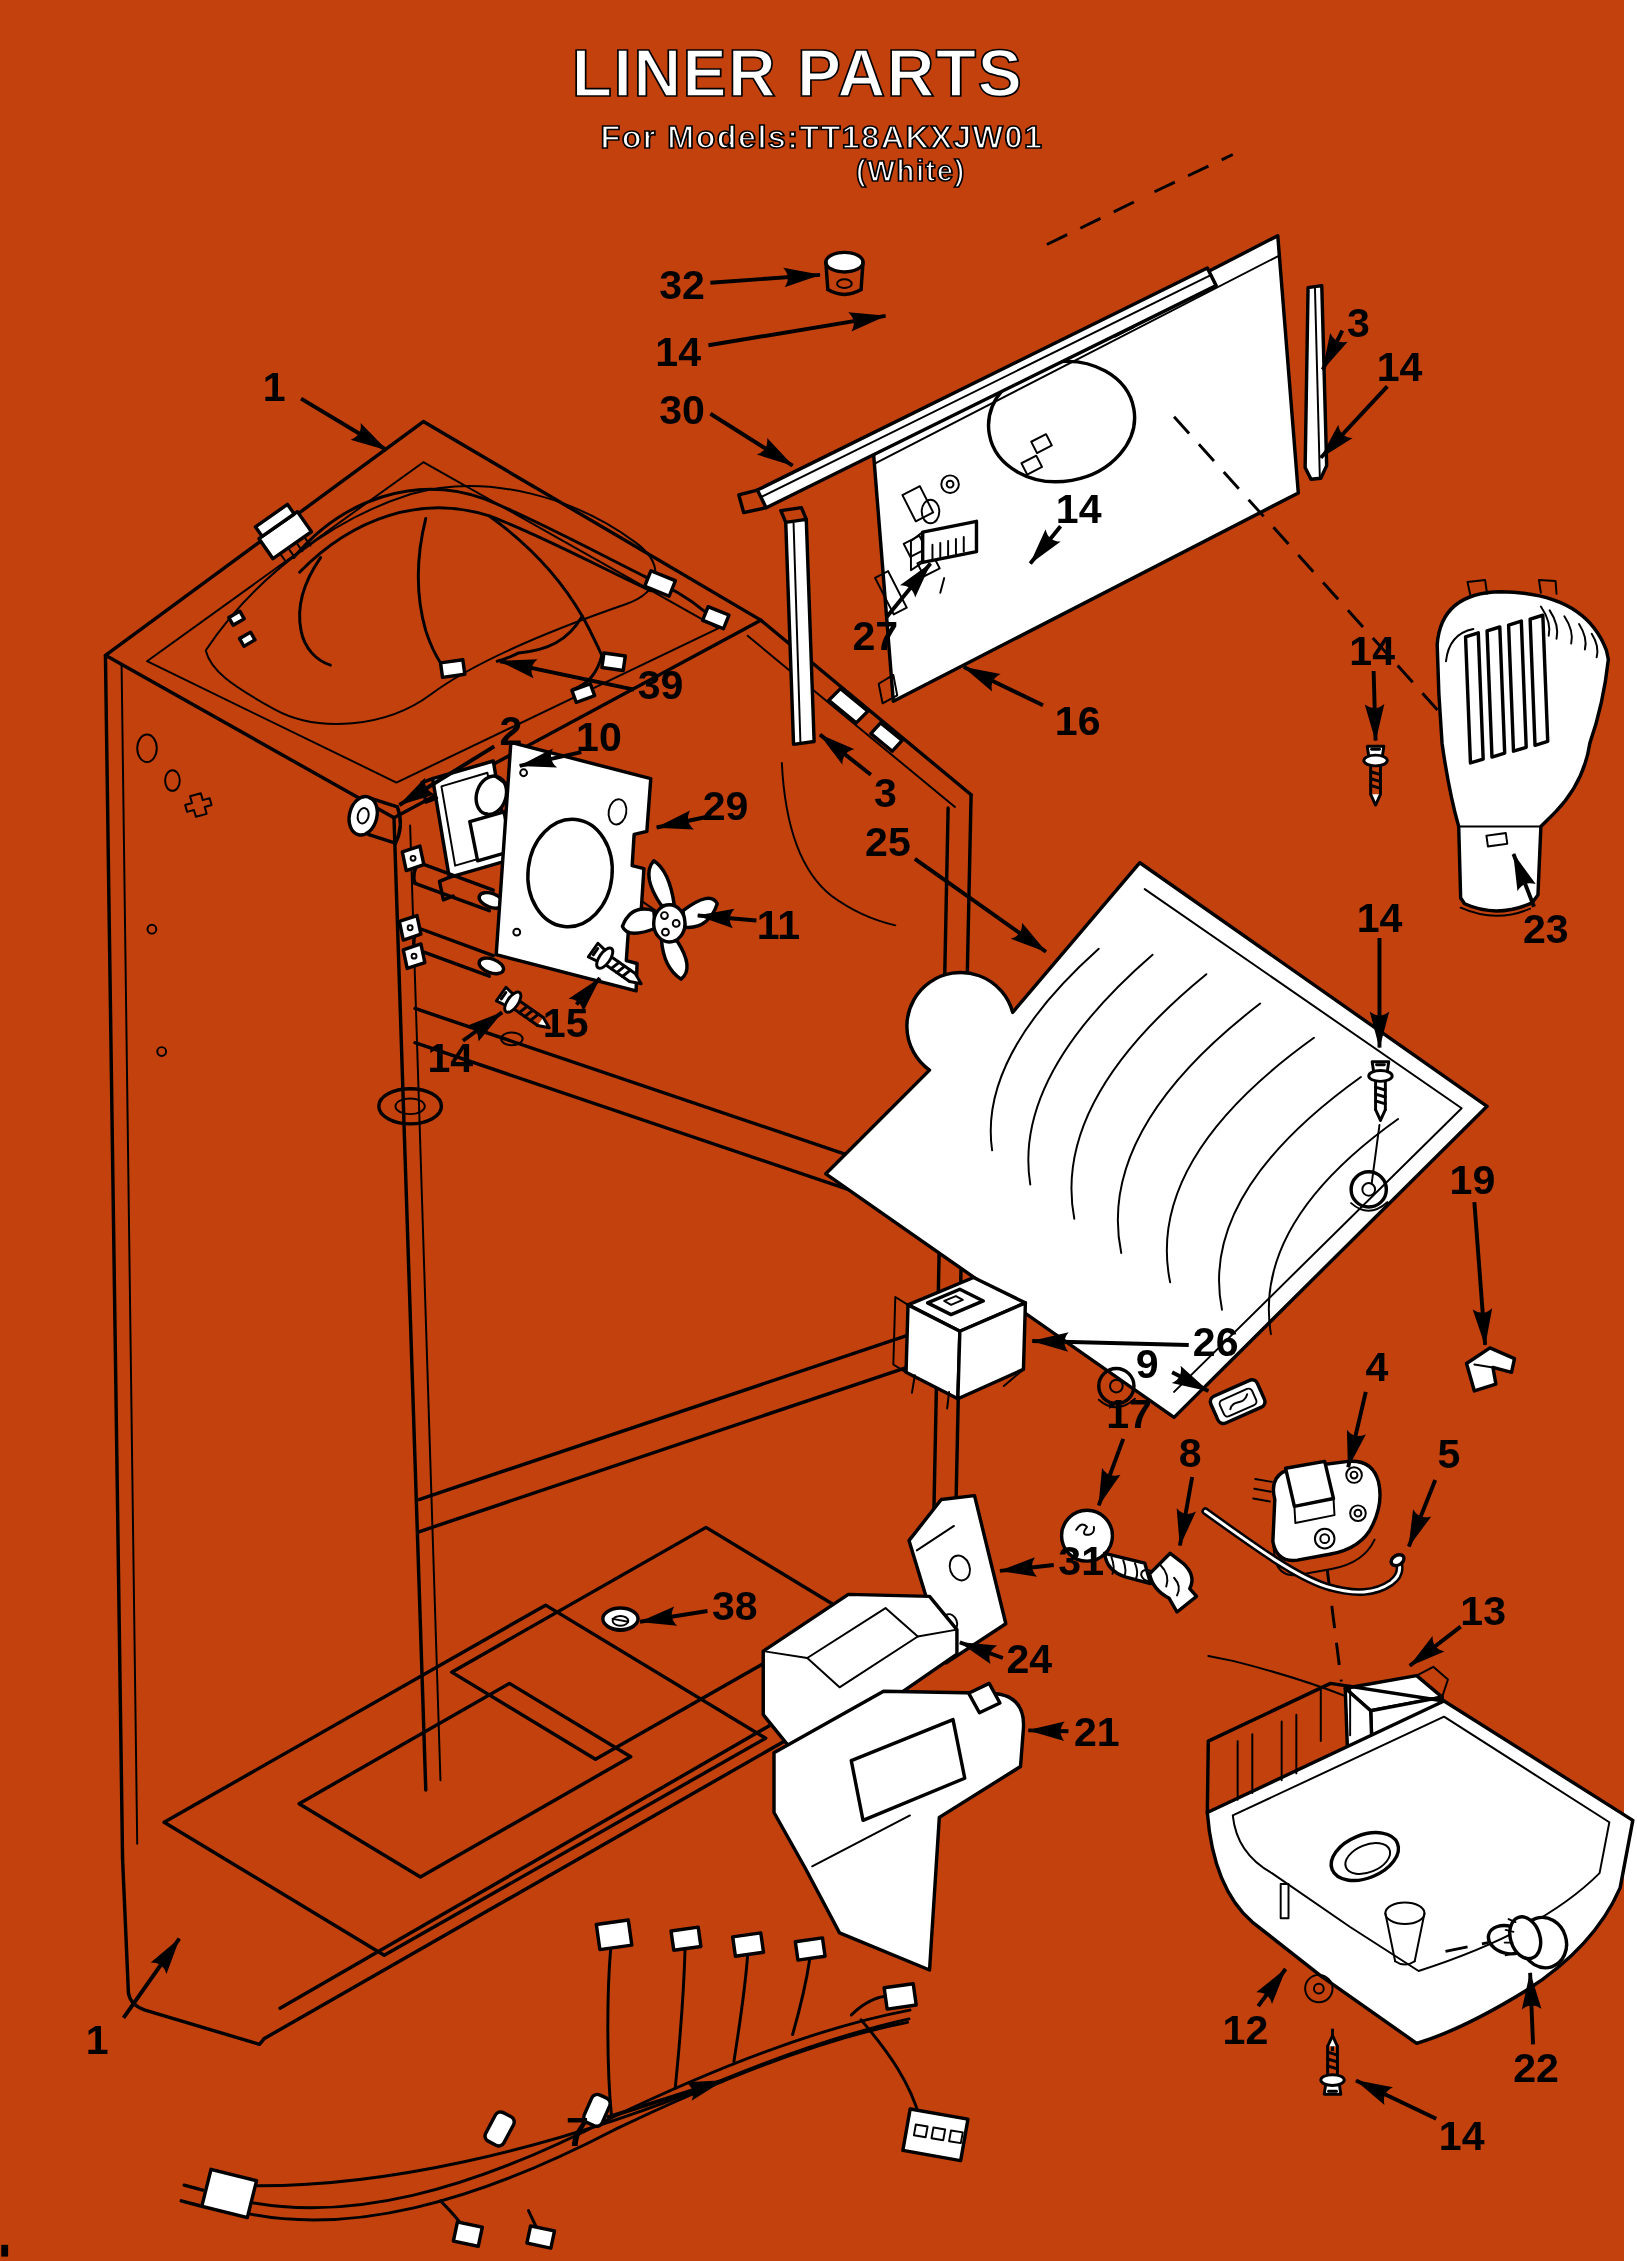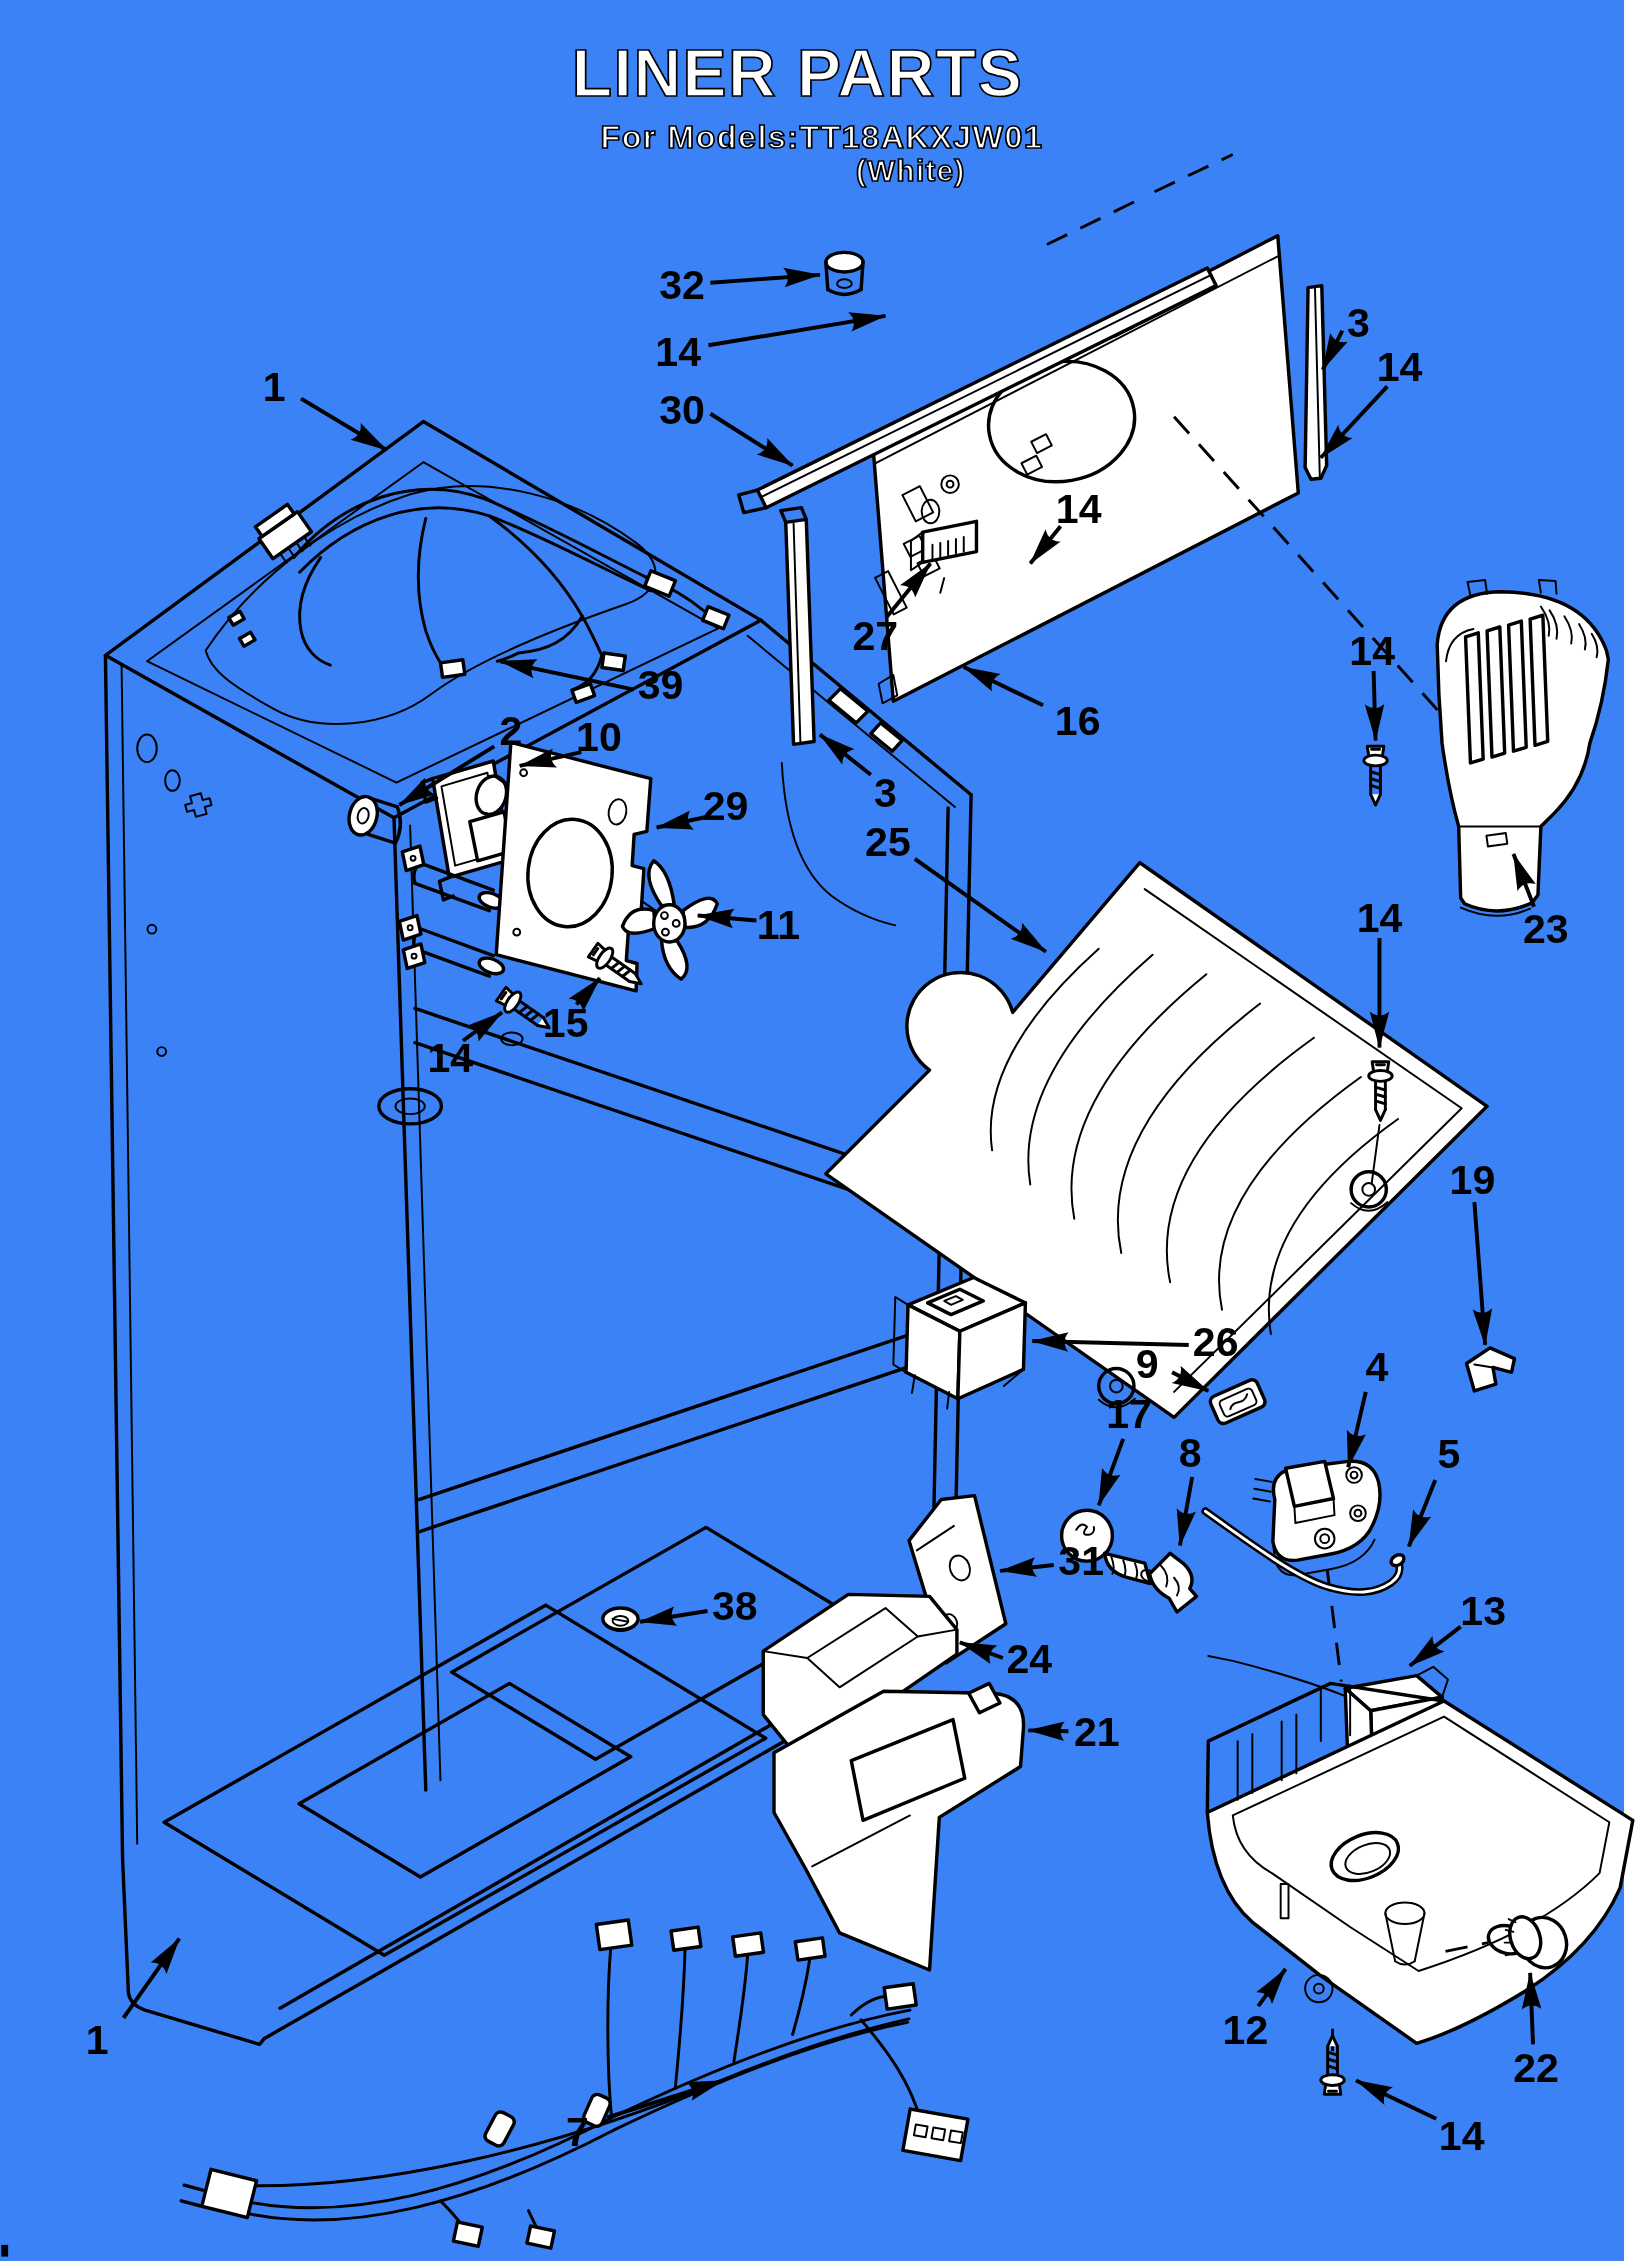--- a/index.html
+++ b/index.html
@@ -1,16 +1,16 @@
 <!DOCTYPE html>
 <html style="font-size:7.8px"><head>
 <meta charset="utf-8">
 <style>
   html,body{margin:0;padding:0;background:#fff;}
-  .page{width:1624px;height:2261px;position:relative;background:#3b82f6;}
+  .page{width:1624px;height:2261px;position:relative;background:#c2410c;}
   svg{display:block;}
   
   .o  {stroke:#000;fill:none;stroke-width:7;stroke-linejoin:round;stroke-linecap:round;}
   .ow {stroke:#000;fill:#fff;stroke-width:7;stroke-linejoin:round;stroke-linecap:round;}
   .t  {stroke:#000;fill:none;stroke-width:4;stroke-linejoin:round;stroke-linecap:round;}
   .w  {stroke:#000;fill:none;stroke-width:6;stroke-linejoin:round;stroke-linecap:round;}
   .d  {stroke:#000;fill:none;stroke-width:6;stroke-dasharray:46 30;}
   .ld {stroke:#000;stroke-width:8;}
   text.num{font-family:"Liberation Sans",sans-serif;font-weight:bold;font-size:84px;fill:#000;text-anchor:middle;}
   text.ot{font-family:"Liberation Sans",sans-serif;font-weight:bold;text-anchor:middle;fill:#fff;stroke:#000;stroke-width:3.5px;letter-spacing:3px;}

